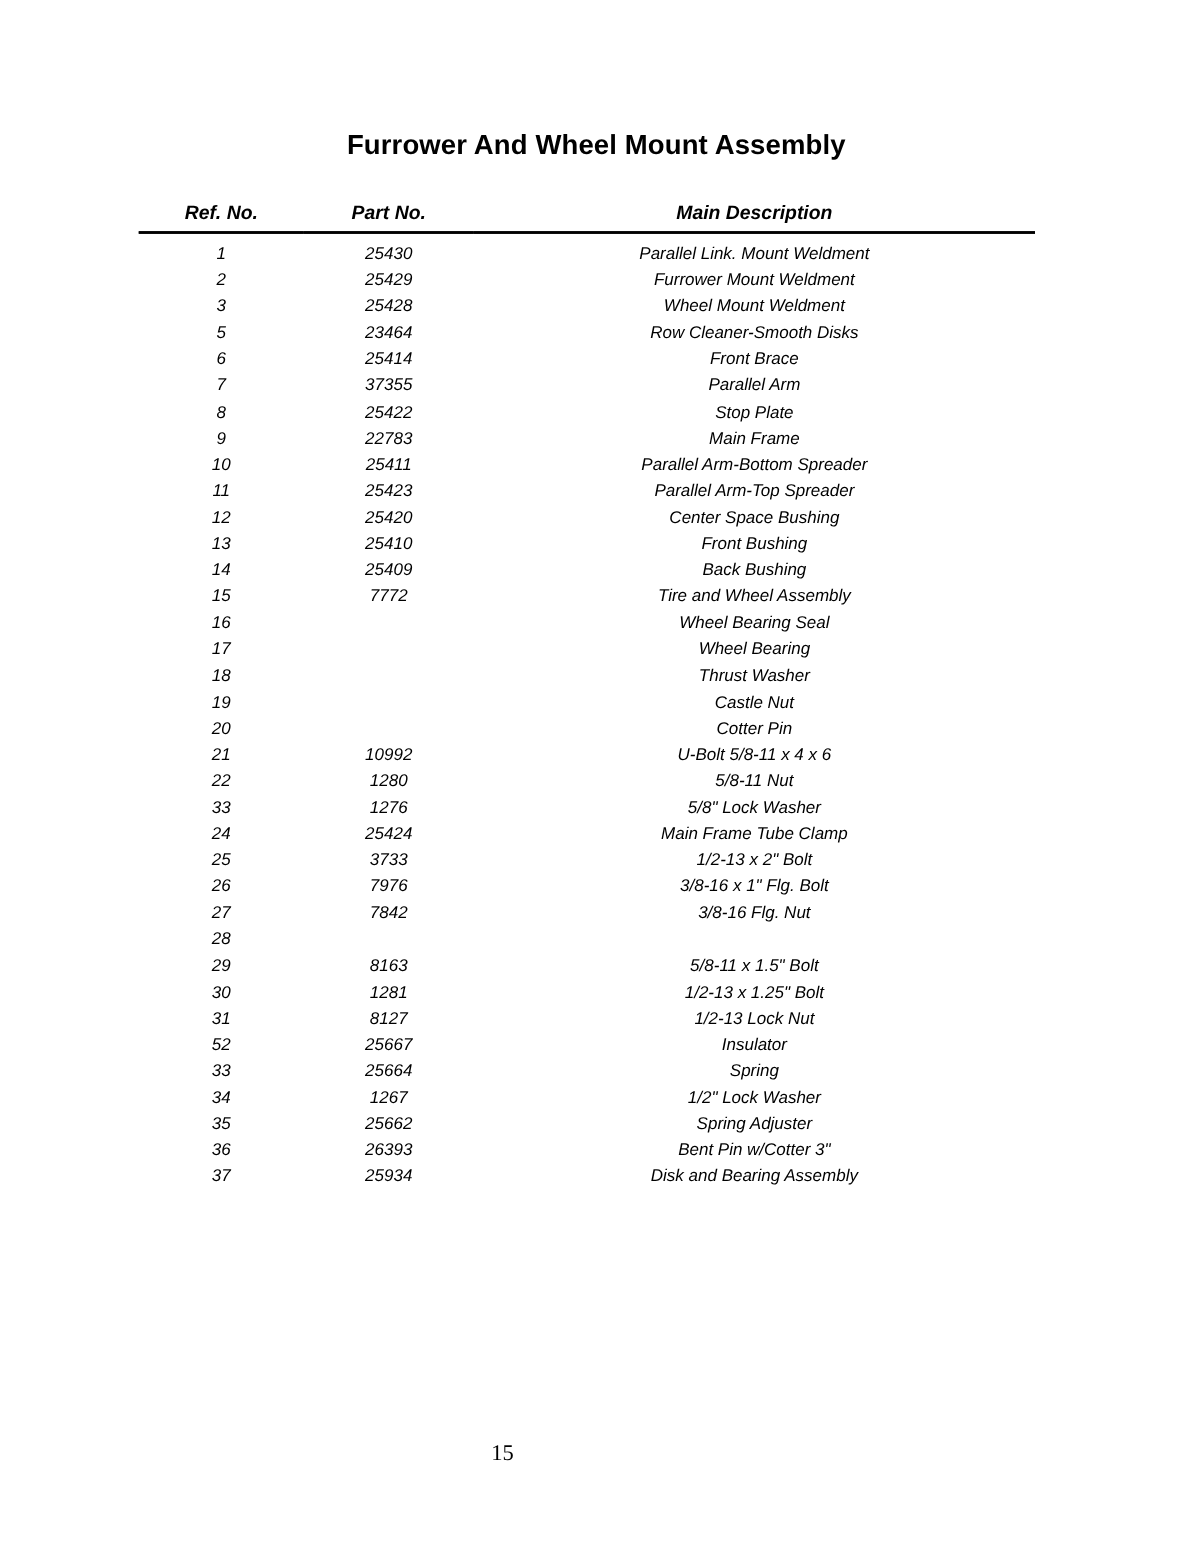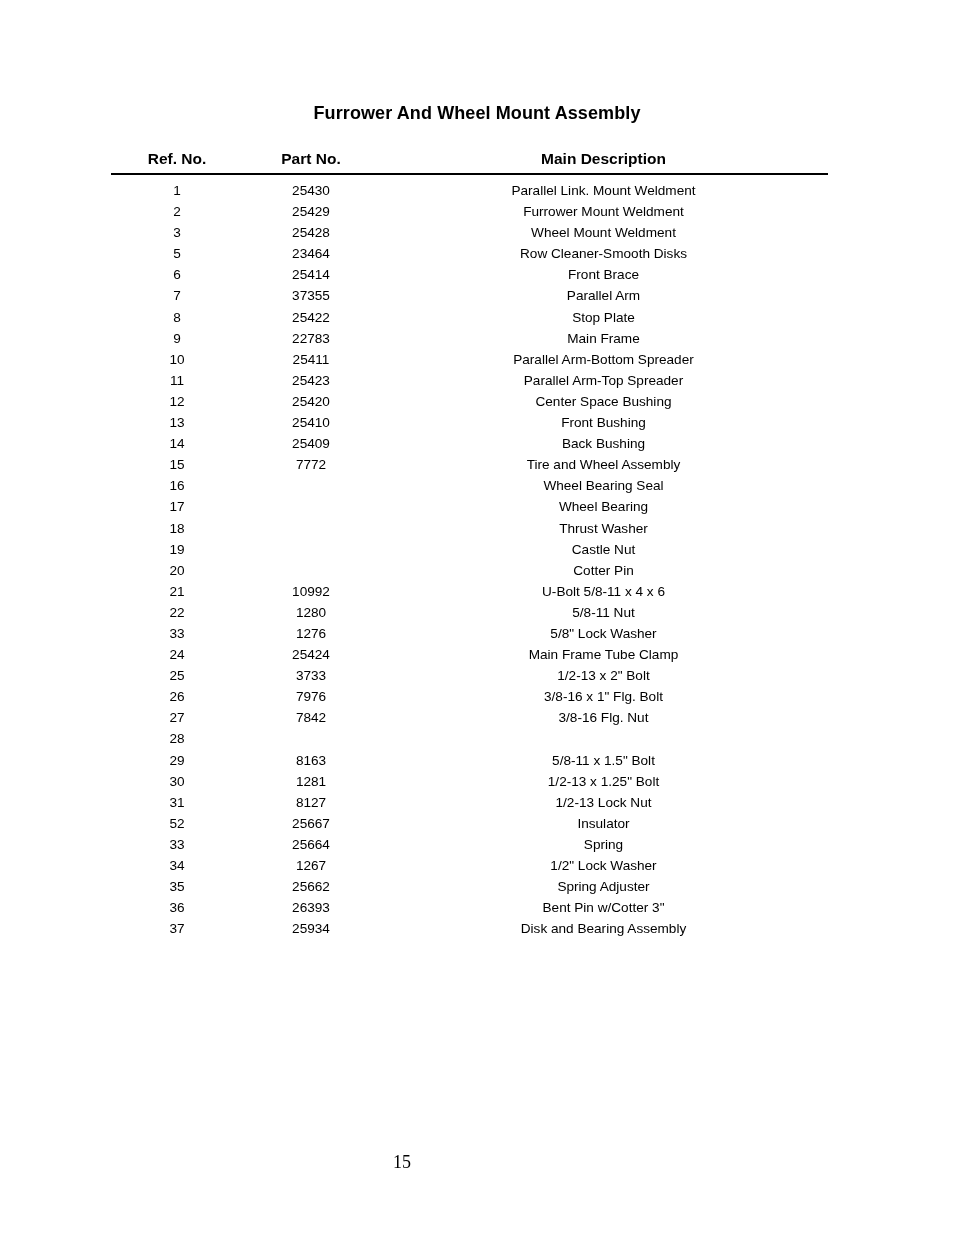--- a/index.html
+++ b/index.html
@@ -23,33 +23,34 @@
     box-sizing: border-box;
   }
 
   
   .doc-title {
     position: absolute;
     top: 103px;
     left: 0;
     width: 954px;
     text-align: center;
-    font-size: 18px;
+    font-size: 22px;
     font-weight: bold;
     letter-spacing: 0.1px;
   }
 
   
   .parts-table {
     position: absolute;
-    top: 150px;
+    top: 162px;
     left: 111px;
     width: 717px;
     border-collapse: collapse;
     table-layout: fixed;
+    font-style: italic;
   }
 
   .parts-table col.col-ref   { width: 132px; }
   .parts-table col.col-part  { width: 136px; }
   .parts-table col.col-desc  { width: 449px; }
 
   .parts-table thead th {
     font-size: 15.5px;
     font-weight: bold;
     text-align: center;

